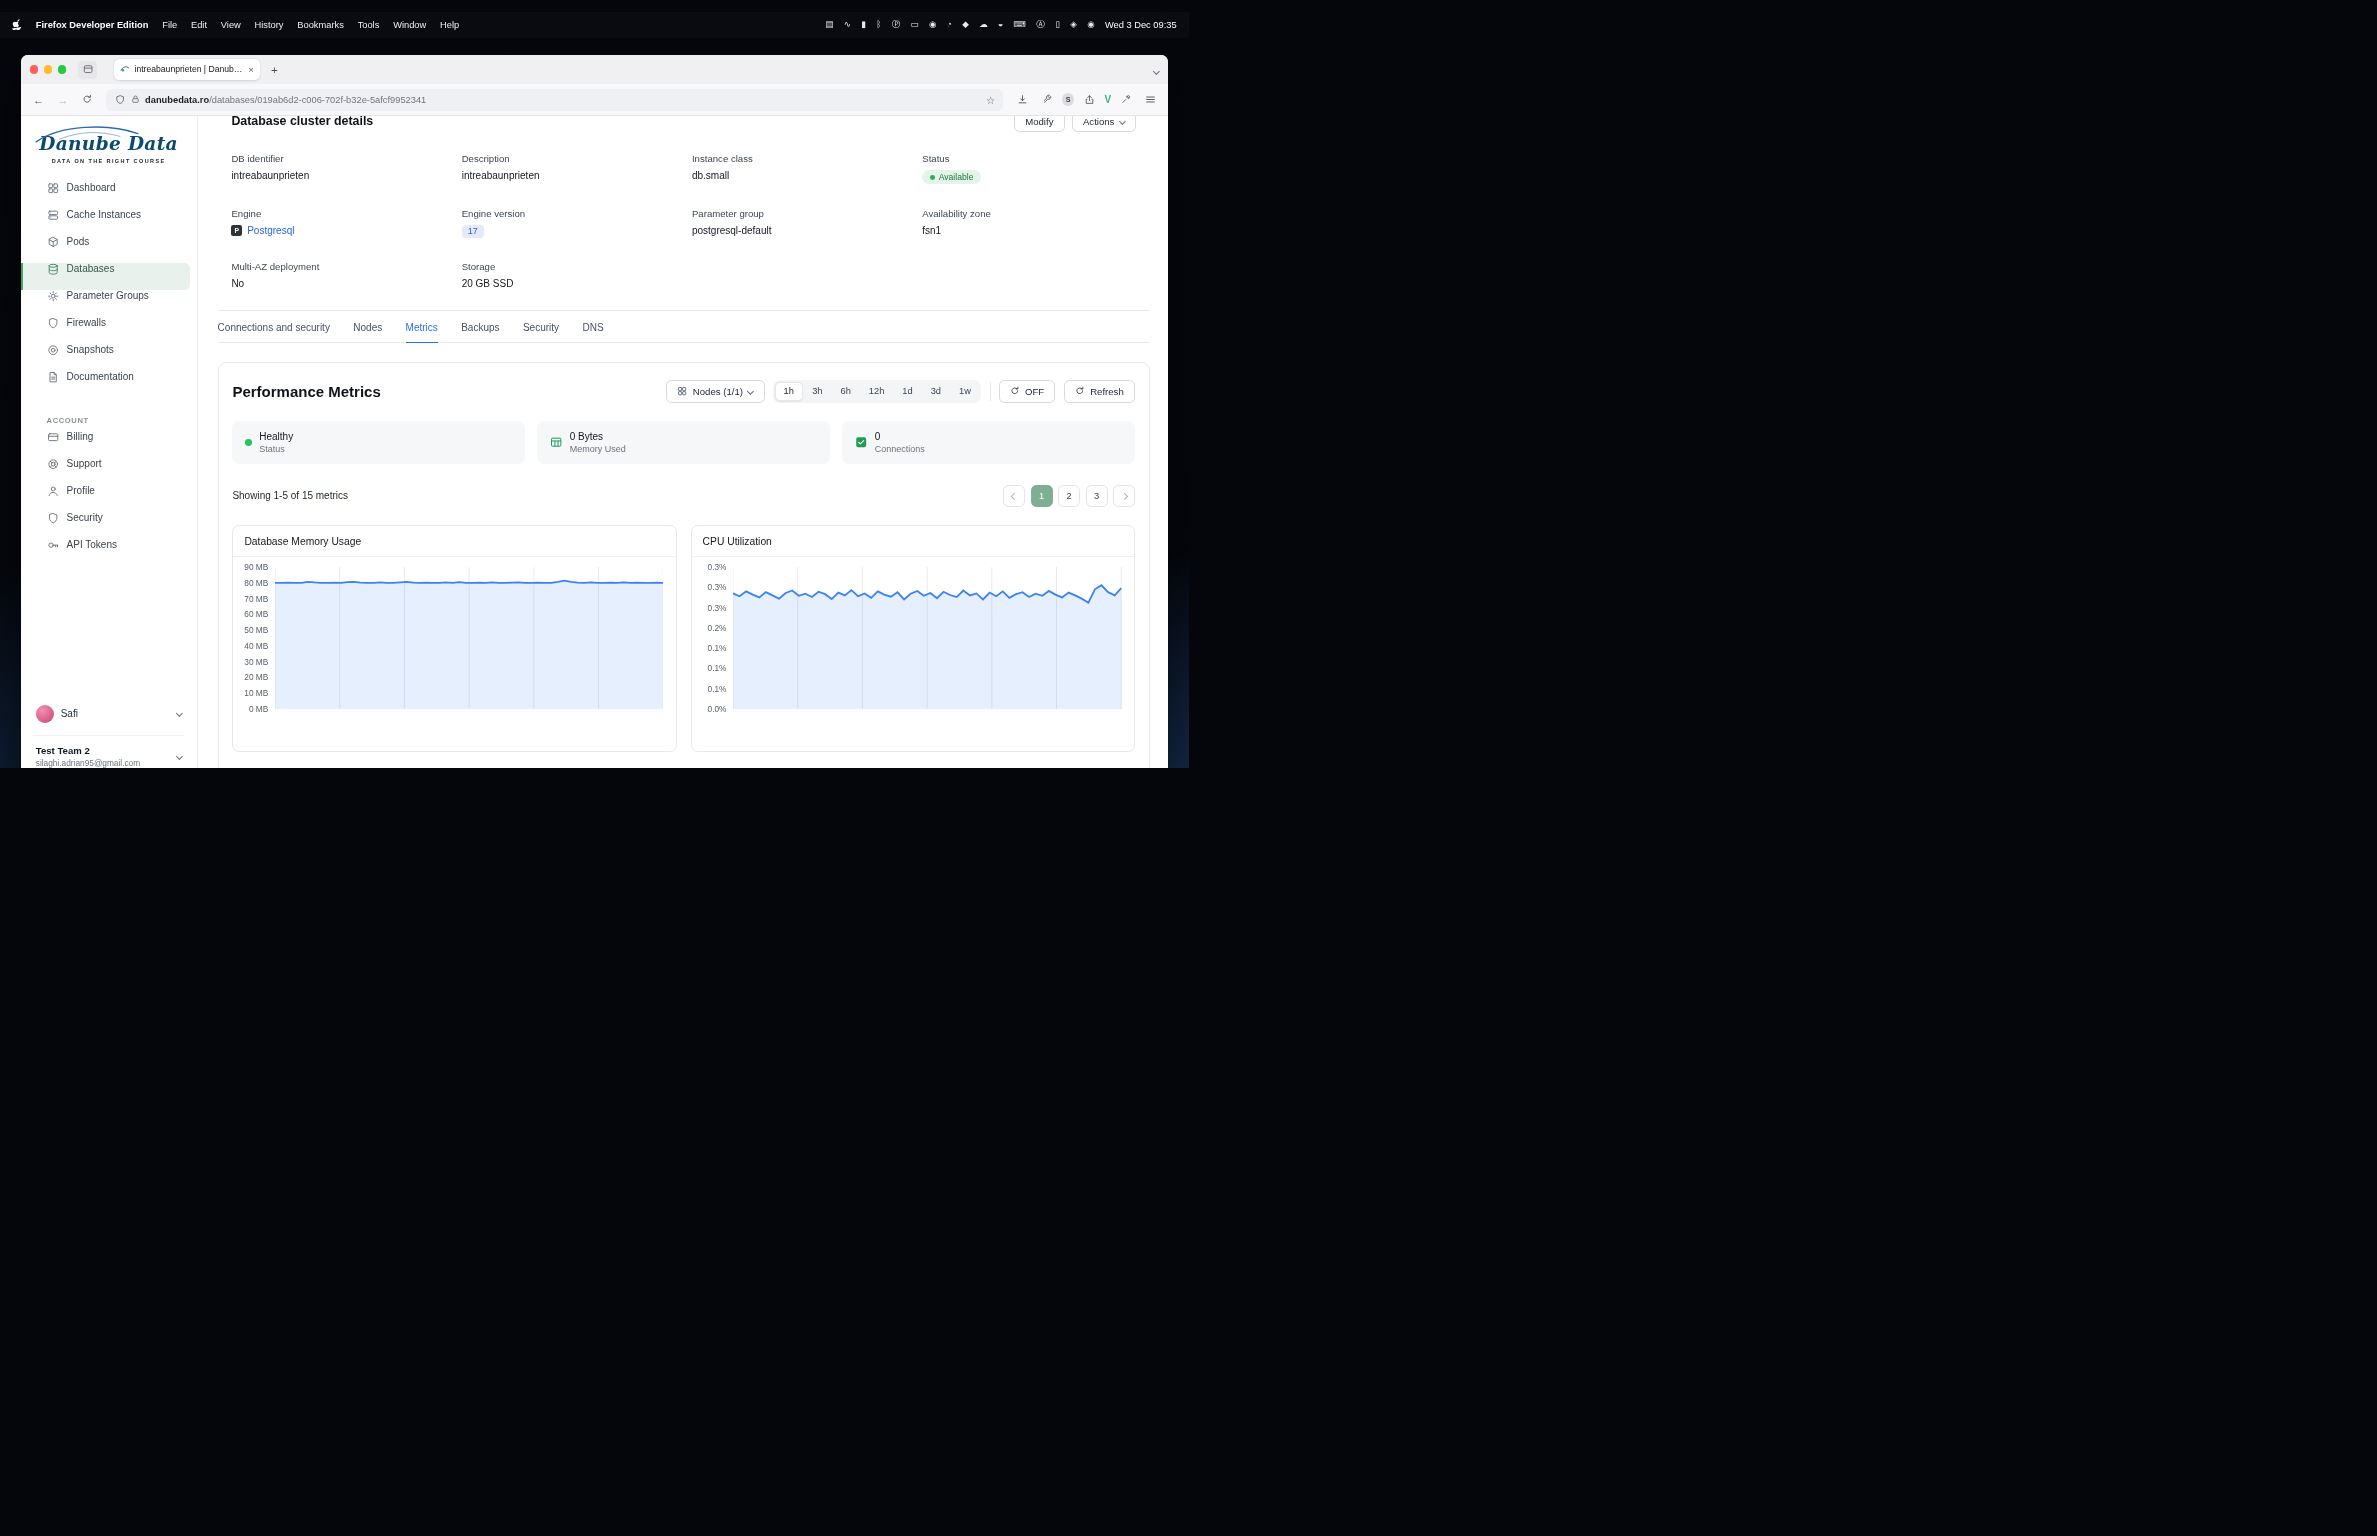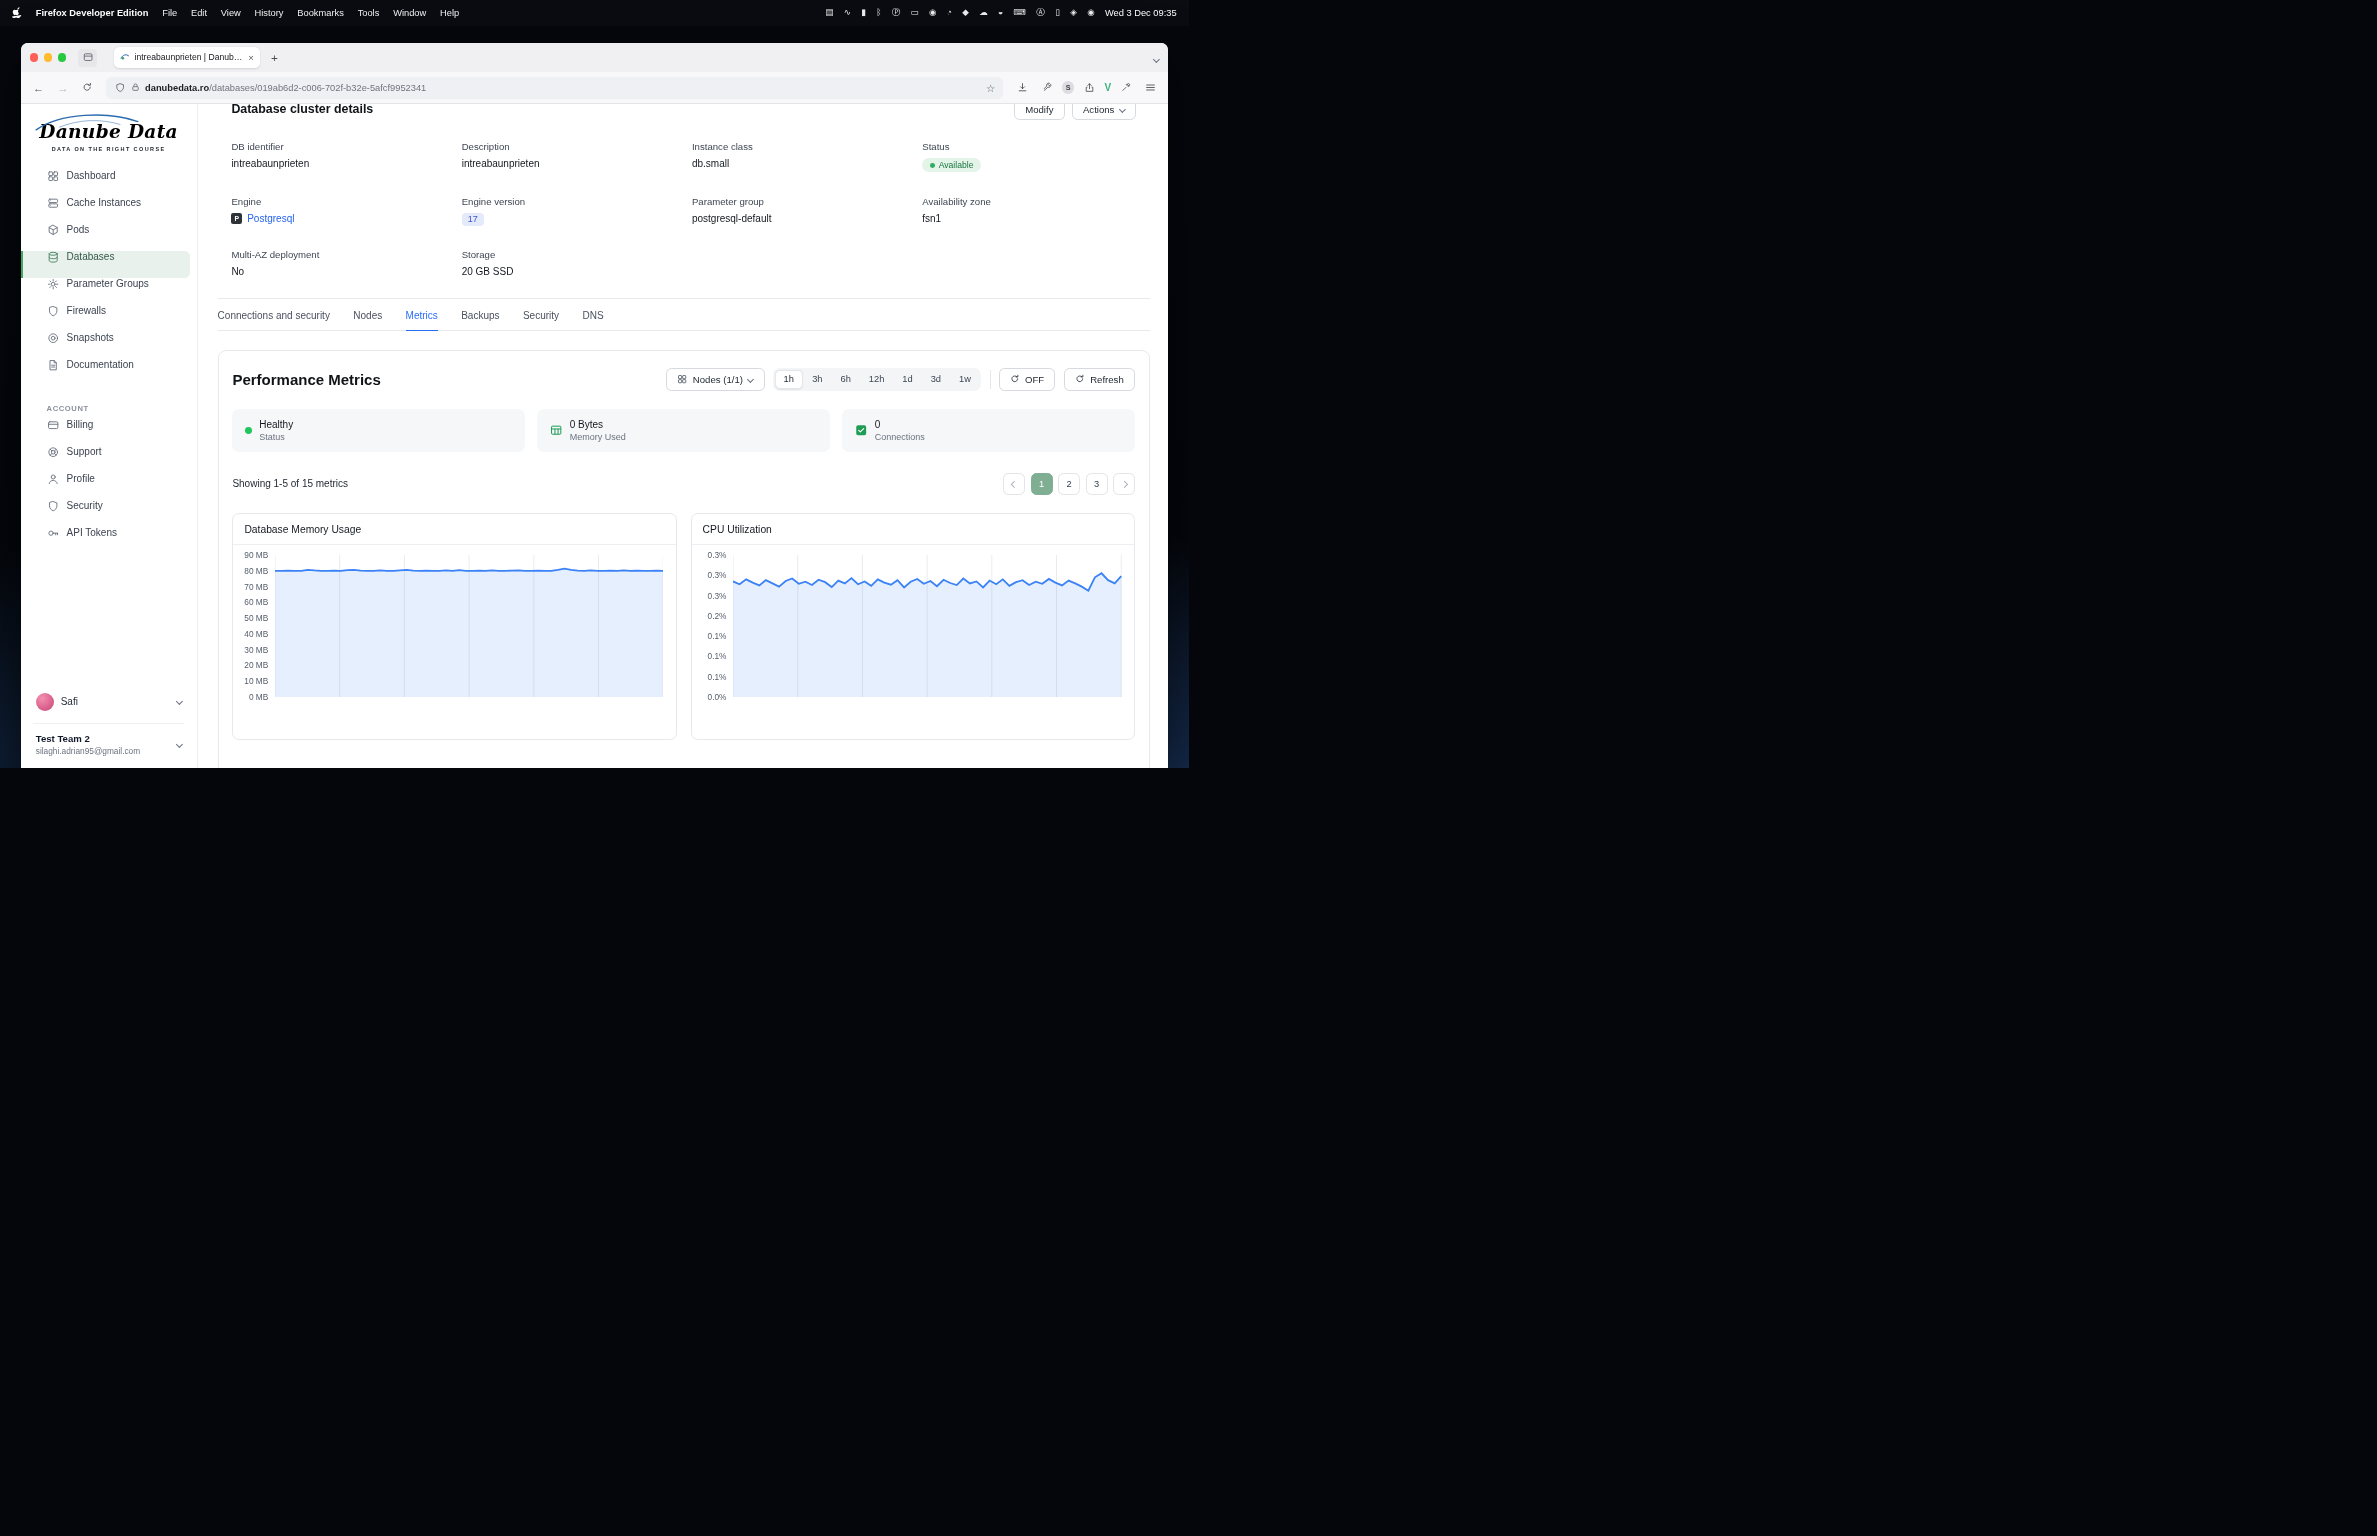--- a/index.html
+++ b/index.html
@@ -3,20 +3,21 @@
 <meta charset="utf-8">
 <style>
   * { margin:0; padding:0; box-sizing:border-box; }
   html,body { width:1189px; height:768px; overflow:hidden; background:#04060b; }
   body { font-family:"Liberation Sans","DejaVu Sans",sans-serif; }
   .screen { position:relative; width:1189px; height:768px; overflow:hidden;
     background:
       radial-gradient(894px 447px at 88% 105%, rgba(45,95,170,.55), transparent 62%),
       radial-gradient(619px 344px at -2% 98%, rgba(30,70,120,.38), transparent 60%),
       linear-gradient(180deg,#05070d 0%,#04060b 100%);
+    margin-top: 12px;
   }
   
   .menubar { position:absolute; top:0; left:0; right:0; height:25.5px; background:rgba(12,13,18,.92);
     display:flex; align-items:center; padding:0 12.4px; color:#fff; font-size:9.3px; gap:13.8px; }
   .menubar .appname { font-weight:700; }
   .menubar .mitem { opacity:.95; }
   .mb-right { margin-left:auto; display:flex; align-items:center; gap:10.3px; }
   .mb-ic { font-size:8.6px; opacity:.92; line-height:1; }
   .mb-clock { font-size:9.3px; }
   .apple-ic svg { width:9.6px; height:11px; display:block; }
@@ -44,21 +45,21 @@
   .urltext .path { color:#73737e; }
   .star { margin-left:auto; color:#5b5b66; font-size:10.3px; }
   .tbic { width:19px; height:19px; display:flex; align-items:center; justify-content:center; color:#55555e; border-radius:4.1px; }
   .sbadge { width:12.4px; height:12.4px; border-radius:50%; background:#dcdce1; color:#3f3f46; font-size:7.2px; font-weight:700; display:flex; align-items:center; justify-content:center; }
   .vbadge { color:#3fb27f; font-weight:700; font-size:10px; }
   
   .content { flex:1; display:flex; background:#fff; overflow:hidden; }
   .sidebar { width:177px; flex:none; border-right:0.7px solid #ebedf0; display:flex; flex-direction:column; padding-top:16.5px; }
   .logo { text-align:center; padding:0 13.8px; }
   .logo-swoosh { position:relative; display:inline-block; }
-  .logo-title { font-family:"DejaVu Serif",serif; font-style:italic; font-weight:700; font-size:18.6px; color:#000000; letter-spacing:0.3px; }
+  .logo-title { font-family:"DejaVu Serif",serif; font-style:italic; font-weight:700; font-size:18.6px; color:#0c4a6e; letter-spacing:0.3px; }
   .logo-swoosh svg { position:absolute; left:-6.9px; top:-8.3px; width:110px; height:27.5px; pointer-events:none; }
   .logo-tag { margin-top:4.1px; font-size:5.5px; letter-spacing:1.4px; font-weight:700; color:#23282e; }
   .navlist { margin-top:18px; }
   .nav-item { display:flex; align-items:flex-start; gap:7.6px; height:27px; padding-left:26px; margin-right:6.9px; color:#3b4350; font-size:10px; cursor:pointer; }
   .nav-item .nav-ic { display:flex; color:#6b7280; }
   .nav-item.active { background:#e9f1ec; border-left:2.1px solid #43a566; padding-left:24px; border-radius:0 5.5px 5.5px 0; color:#33584126; color:#35584a; }
   .nav-item.active .nav-ic { color:#4a8363; }
   .nico { width:12.4px; height:12.4px; }
   .acct-label { margin:18px 0 6.9px 26px; font-size:7.6px; letter-spacing:0.6px; color:#8a919c; font-weight:700; }
   .side-bottom { margin-top:auto; padding:0 12.4px 12.4px 12.4px; }

